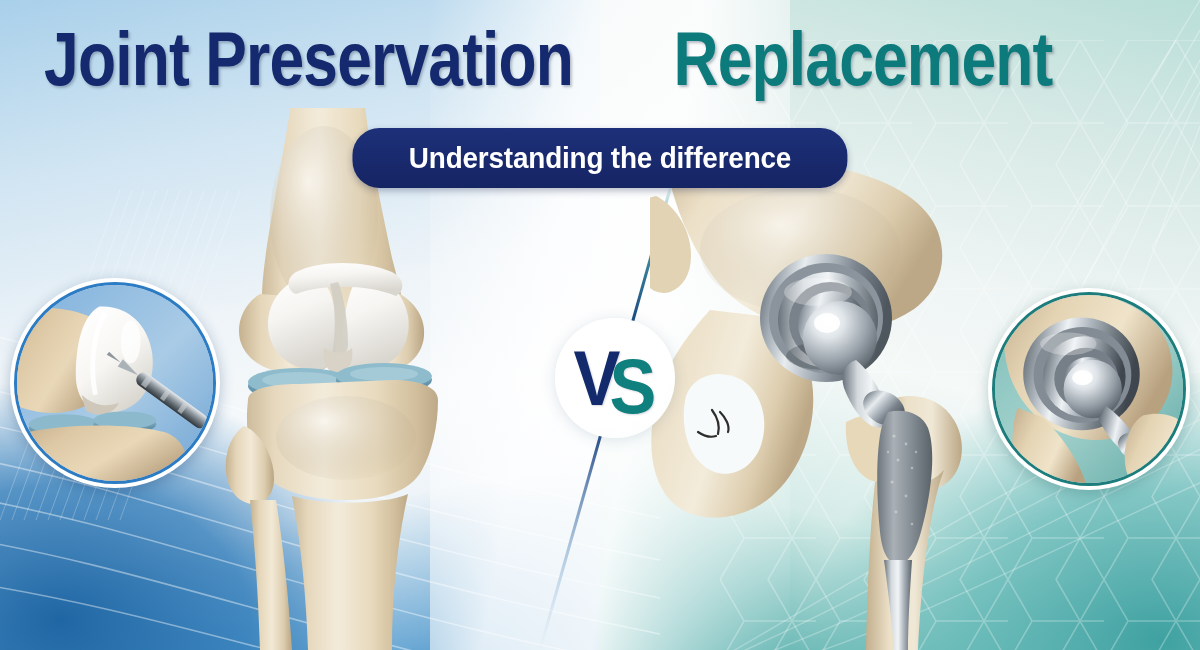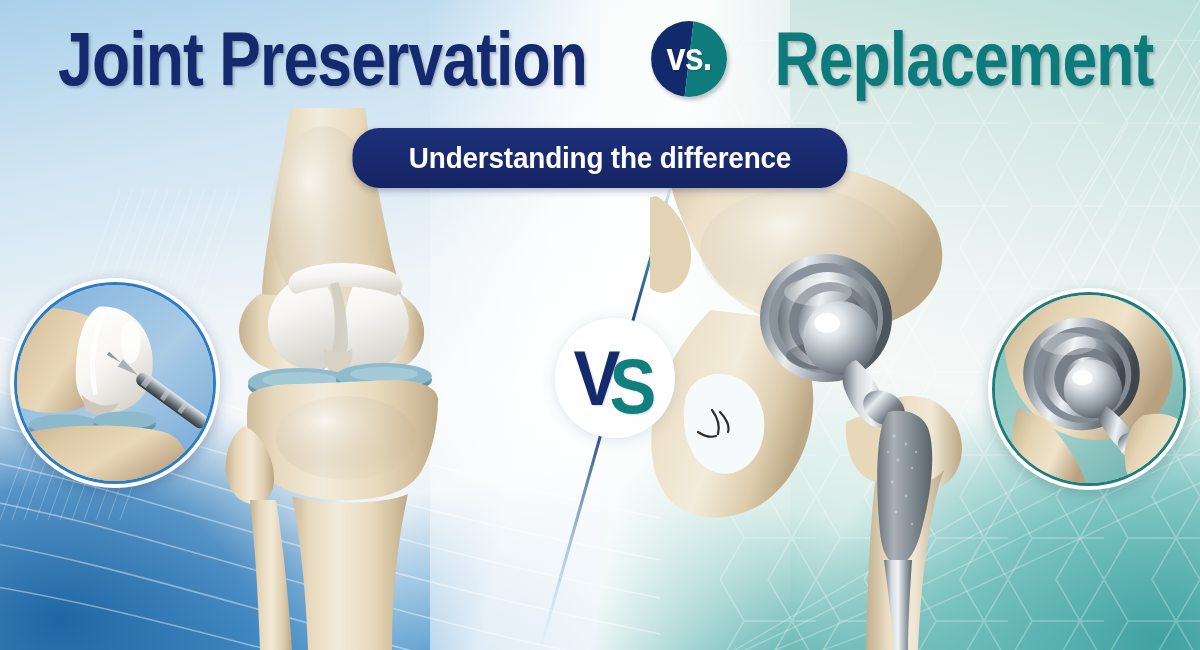--- a/index.html
+++ b/index.html
@@ -43,21 +43,21 @@
 
   
   .split-line {
     position: absolute; left: 0; top: 0; width: 1200px; height: 650px;
     pointer-events: none;
   }
 
   
   .title-row {
     position: absolute; left: 0; top: 17px; width: 1080px;
-    display: flex; align-items: center; justify-content: flex-start;
+    display: flex; align-items: center; justify-content: center;
     gap: 0px;
     z-index: 40;
   }
   .ttl {
     font-size: 76px;
     line-height: 84px;
     font-weight: 700;
     letter-spacing: -1px;
     transform: scaleX(.82);
     transform-origin: center;
@@ -591,25 +591,20 @@
         <path d="M158 128 C 182 122, 204 132, 212 152
                  C 220 174, 212 198, 192 208
                  C 170 218, 146 208, 140 188
                  C 134 166, 142 136, 158 128 Z" fill="url(#rBone)"></path>
       </svg>
     </div>
   </div>
 
   <div class="title-row">
     <div class="ttl ttl-pres">Joint Preservation</div>
-    <div class="vs-badge">
-      <div class="half-l"></div>
-      <div class="half-r"></div>
-      <div class="vs-txt">vs.</div>
-    </div>
     <div class="ttl ttl-repl">Replacement</div>
   </div>
 
   <div class="subtitle-pill">
     <span>Understanding the difference</span>
   </div>
 
   <div class="center-vs">
     <span class="big-v">V</span>
     <span class="big-s">S</span>

